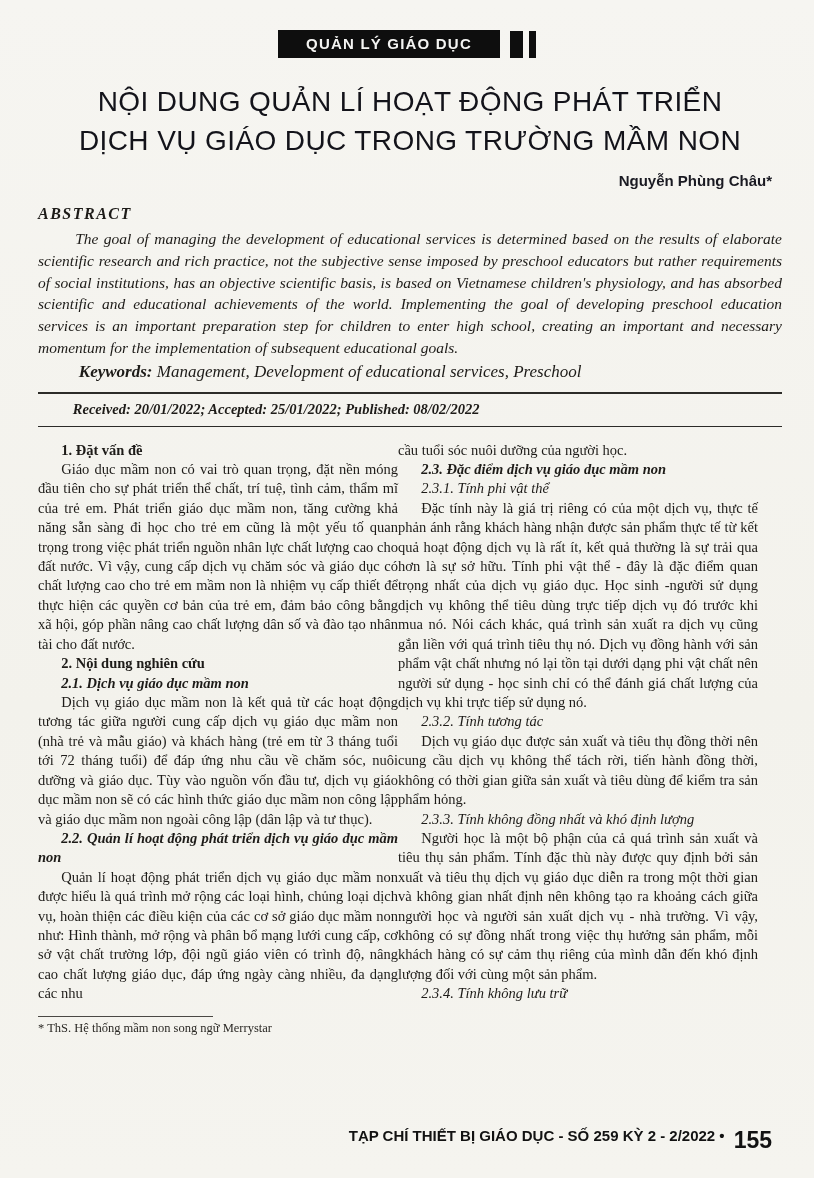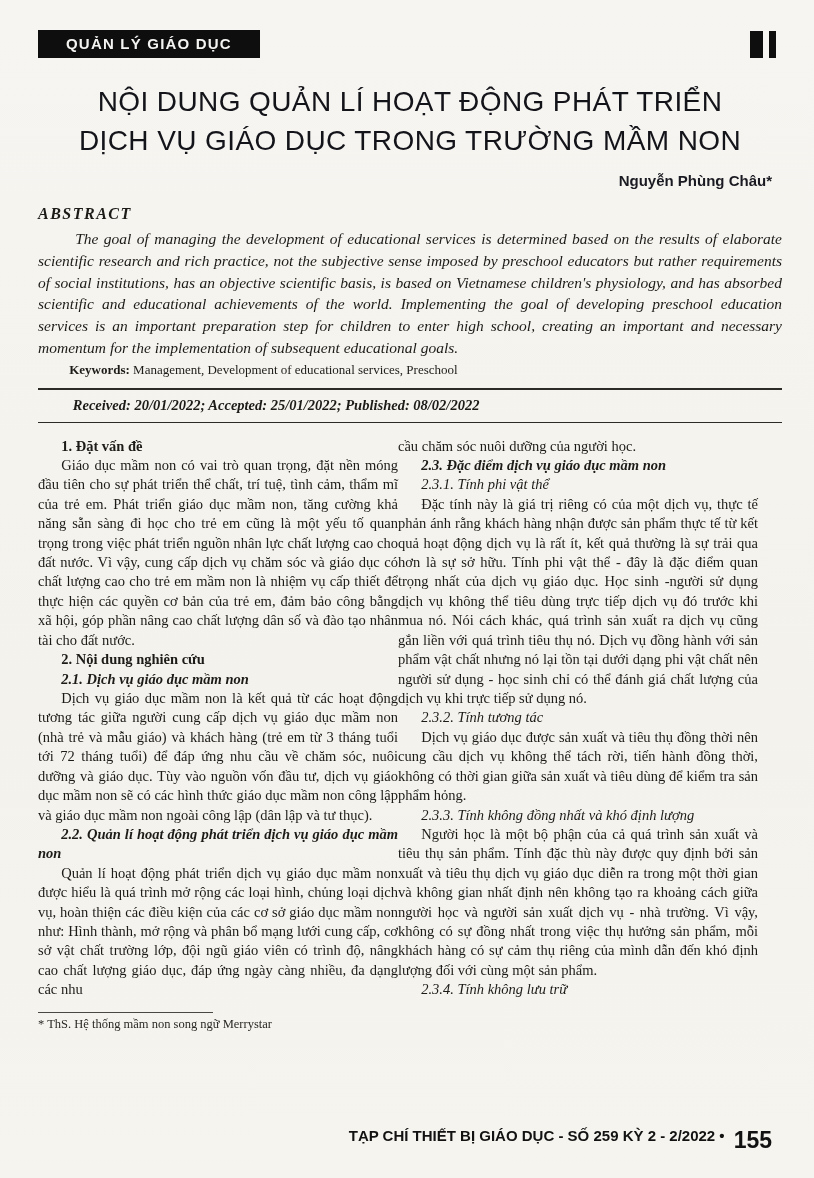--- a/index.html
+++ b/index.html
@@ -16,21 +16,21 @@
     position: relative;
     width: 814px;
     height: 1178px;
     box-sizing: border-box;
     padding: 30px 32px 0 38px;
     background: linear-gradient(180deg, #f6f5f1 0%, #f3f2ec 60%, #f5f4ef 100%);
   }
   
   .badge-row {
     display: flex;
-    justify-content: space-between;
+    justify-content: center;
     align-items: center;
     gap: 10px;
     margin-bottom: 24px;
     padding-right: 6px;
   }
   .badge {
     background: #0e0e0e;
     color: #f4f4f2;
     font-family: "Liberation Sans", sans-serif;
     font-weight: bold;
@@ -74,21 +74,22 @@
   .abstract {
     margin: 0;
     font-style: italic;
     font-size: 15.5px;
     line-height: 1.4;
     text-align: justify;
     text-indent: 2.4em;
   }
   .keywords {
     margin: 3px 0 7px;
-    font-size: 13px;
+    font-style: italic;
+    font-size: 17px;
     text-indent: 2.4em;
   }
   .kw-label { font-weight: bold; }
 
   .dates {
     font-weight: bold;
     font-style: italic;
     font-size: 14.5px;
     border-top: 2px solid #2c2b28;
     border-bottom: 1.5px solid #2c2b28;
@@ -167,21 +168,21 @@
     <div class="col">
         <p class="blk h1">1. Đặt vấn đề</p>
         <p class="blk p">Giáo dục mầm non có vai trò quan trọng, đặt nền móng đầu tiên cho sự phát triển thể chất, trí tuệ, tình cảm, thẩm mĩ của trẻ em. Phát triển giáo dục mầm non, tăng cường khả năng sẵn sàng đi học cho trẻ em cũng là một yếu tố quan trọng trong việc phát triển nguồn nhân lực chất lượng cao cho đất nước. Vì vậy, cung cấp dịch vụ chăm sóc và giáo dục có chất lượng cao cho trẻ em mầm non là nhiệm vụ cấp thiết để thực hiện các quyền cơ bản của trẻ em, đảm bảo công bằng xã hội, góp phần nâng cao chất lượng dân số và đào tạo nhân tài cho đất nước.</p>
         <p class="blk h1">2. Nội dung nghiên cứu</p>
         <p class="blk h2">2.1. Dịch vụ giáo dục mầm non</p>
         <p class="blk p">Dịch vụ giáo dục mầm non là kết quả từ các hoạt động tương tác giữa người cung cấp dịch vụ giáo dục mầm non (nhà trẻ và mẫu giáo) và khách hàng (trẻ em từ 3 tháng tuổi tới 72 tháng tuổi) để đáp ứng nhu cầu về chăm sóc, nuôi dưỡng và giáo dục. Tùy vào nguồn vốn đầu tư, dịch vụ giáo dục mầm non sẽ có các hình thức giáo dục mầm non công lập và giáo dục mầm non ngoài công lập (dân lập và tư thục).</p>
         <p class="blk h2">2.2. Quản lí hoạt động phát triển dịch vụ giáo dục mầm non</p>
         <p class="blk p">Quản lí hoạt động phát triển dịch vụ giáo dục mầm non được hiểu là quá trình mở rộng các loại hình, chủng loại dịch vụ, hoàn thiện các điều kiện của các cơ sở giáo dục mầm non như: Hình thành, mở rộng và phân bổ mạng lưới cung cấp, cơ sở vật chất trường lớp, đội ngũ giáo viên có trình độ, nâng cao chất lượng giáo dục, đáp ứng ngày càng nhiều, đa dạng các nhu</p>
       </div>
     <div class="col">
-        <p class="blk pc">cầu chăm sóc nuôi dưỡng của người học.</p>
+        <p class="blk pc">cầu tuổi sóc nuôi dưỡng của người học.</p>
         <p class="blk h2">2.3. Đặc điểm dịch vụ giáo dục mầm non</p>
         <p class="blk h3">2.3.1. Tính phi vật thể</p>
         <p class="blk p">Đặc tính này là giá trị riêng có của một dịch vụ, thực tế phản ánh rằng khách hàng nhận được sản phẩm thực tế từ kết quả hoạt động dịch vụ là rất ít, kết quả thường là sự trải qua hơn là sự sở hữu. Tính phi vật thể - đây là đặc điểm quan trọng nhất của dịch vụ giáo dục. Học sinh -người sử dụng dịch vụ không thể tiêu dùng trực tiếp dịch vụ đó trước khi mua nó. Nói cách khác, quá trình sản xuất ra dịch vụ cũng gắn liền với quá trình tiêu thụ nó. Dịch vụ đồng hành với sản phẩm vật chất nhưng nó lại tồn tại dưới dạng phi vật chất nên người sử dụng - học sinh chỉ có thể đánh giá chất lượng của dịch vụ khi trực tiếp sử dụng nó.</p>
         <p class="blk h3">2.3.2. Tính tương tác</p>
         <p class="blk p">Dịch vụ giáo dục được sản xuất và tiêu thụ đồng thời nên cung cầu dịch vụ không thể tách rời, tiến hành đồng thời, không có thời gian giữa sản xuất và tiêu dùng để kiểm tra sản phẩm hỏng.</p>
         <p class="blk h3">2.3.3. Tính không đồng nhất và khó định lượng</p>
         <p class="blk p">Người học là một bộ phận của cả quá trình sản xuất và tiêu thụ sản phẩm. Tính đặc thù này được quy định bởi sản xuất và tiêu thụ dịch vụ giáo dục diễn ra trong một thời gian và không gian nhất định nên không tạo ra khoảng cách giữa người học và người sản xuất dịch vụ - nhà trường. Vì vậy, không có sự đồng nhất trong việc thụ hưởng sản phẩm, mỗi khách hàng có sự cảm thụ riêng của mình dẫn đến khó định lượng đối với cùng một sản phẩm.</p>
         <p class="blk h3">2.3.4. Tính không lưu trữ</p>
       </div>
   </div>

